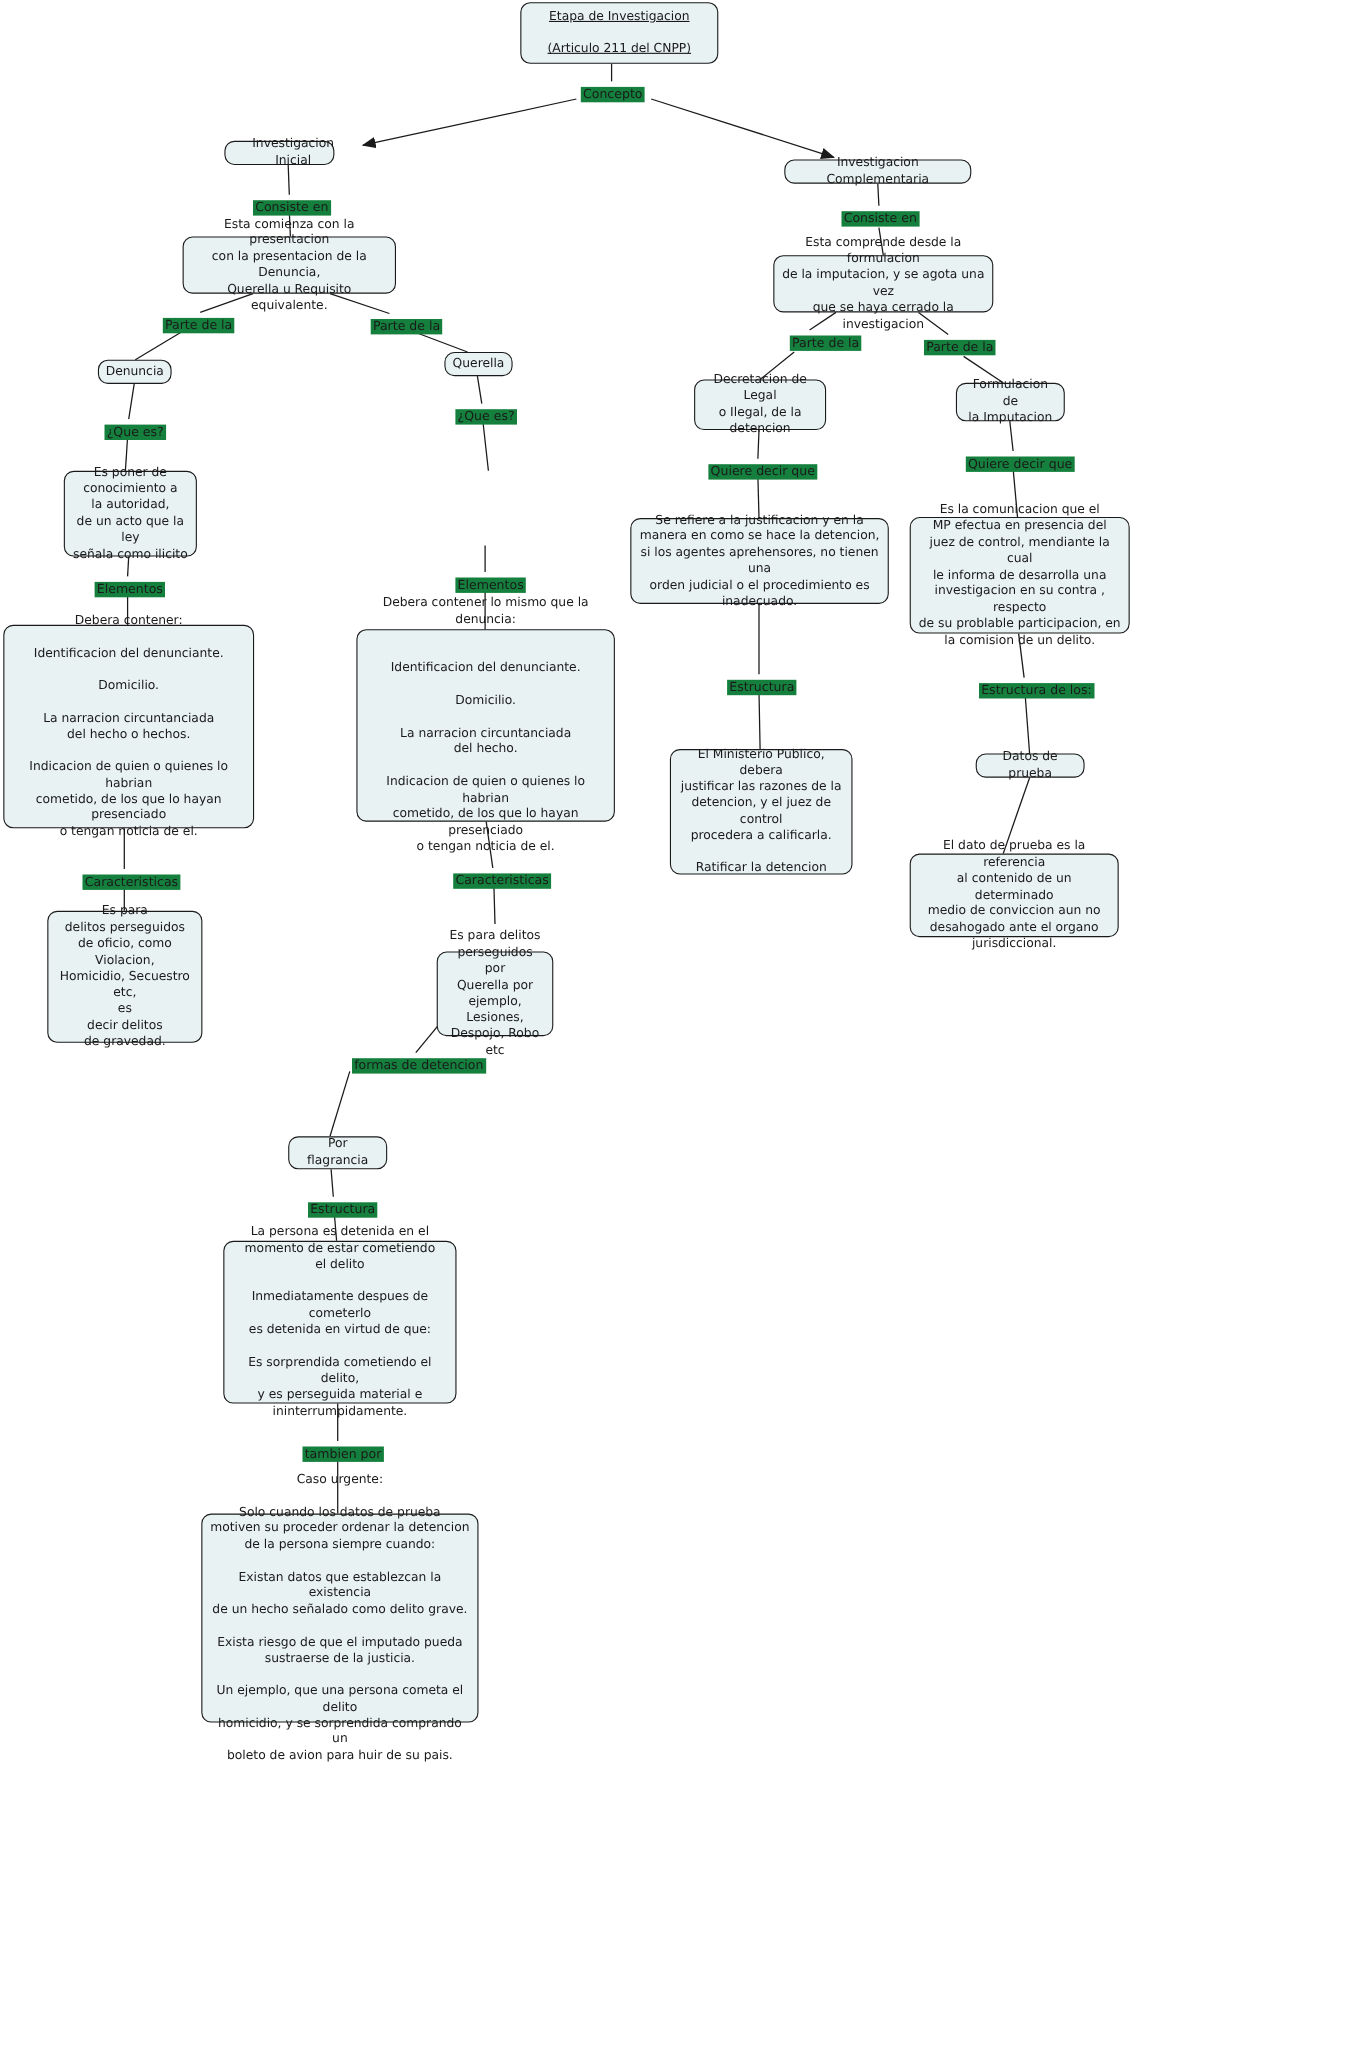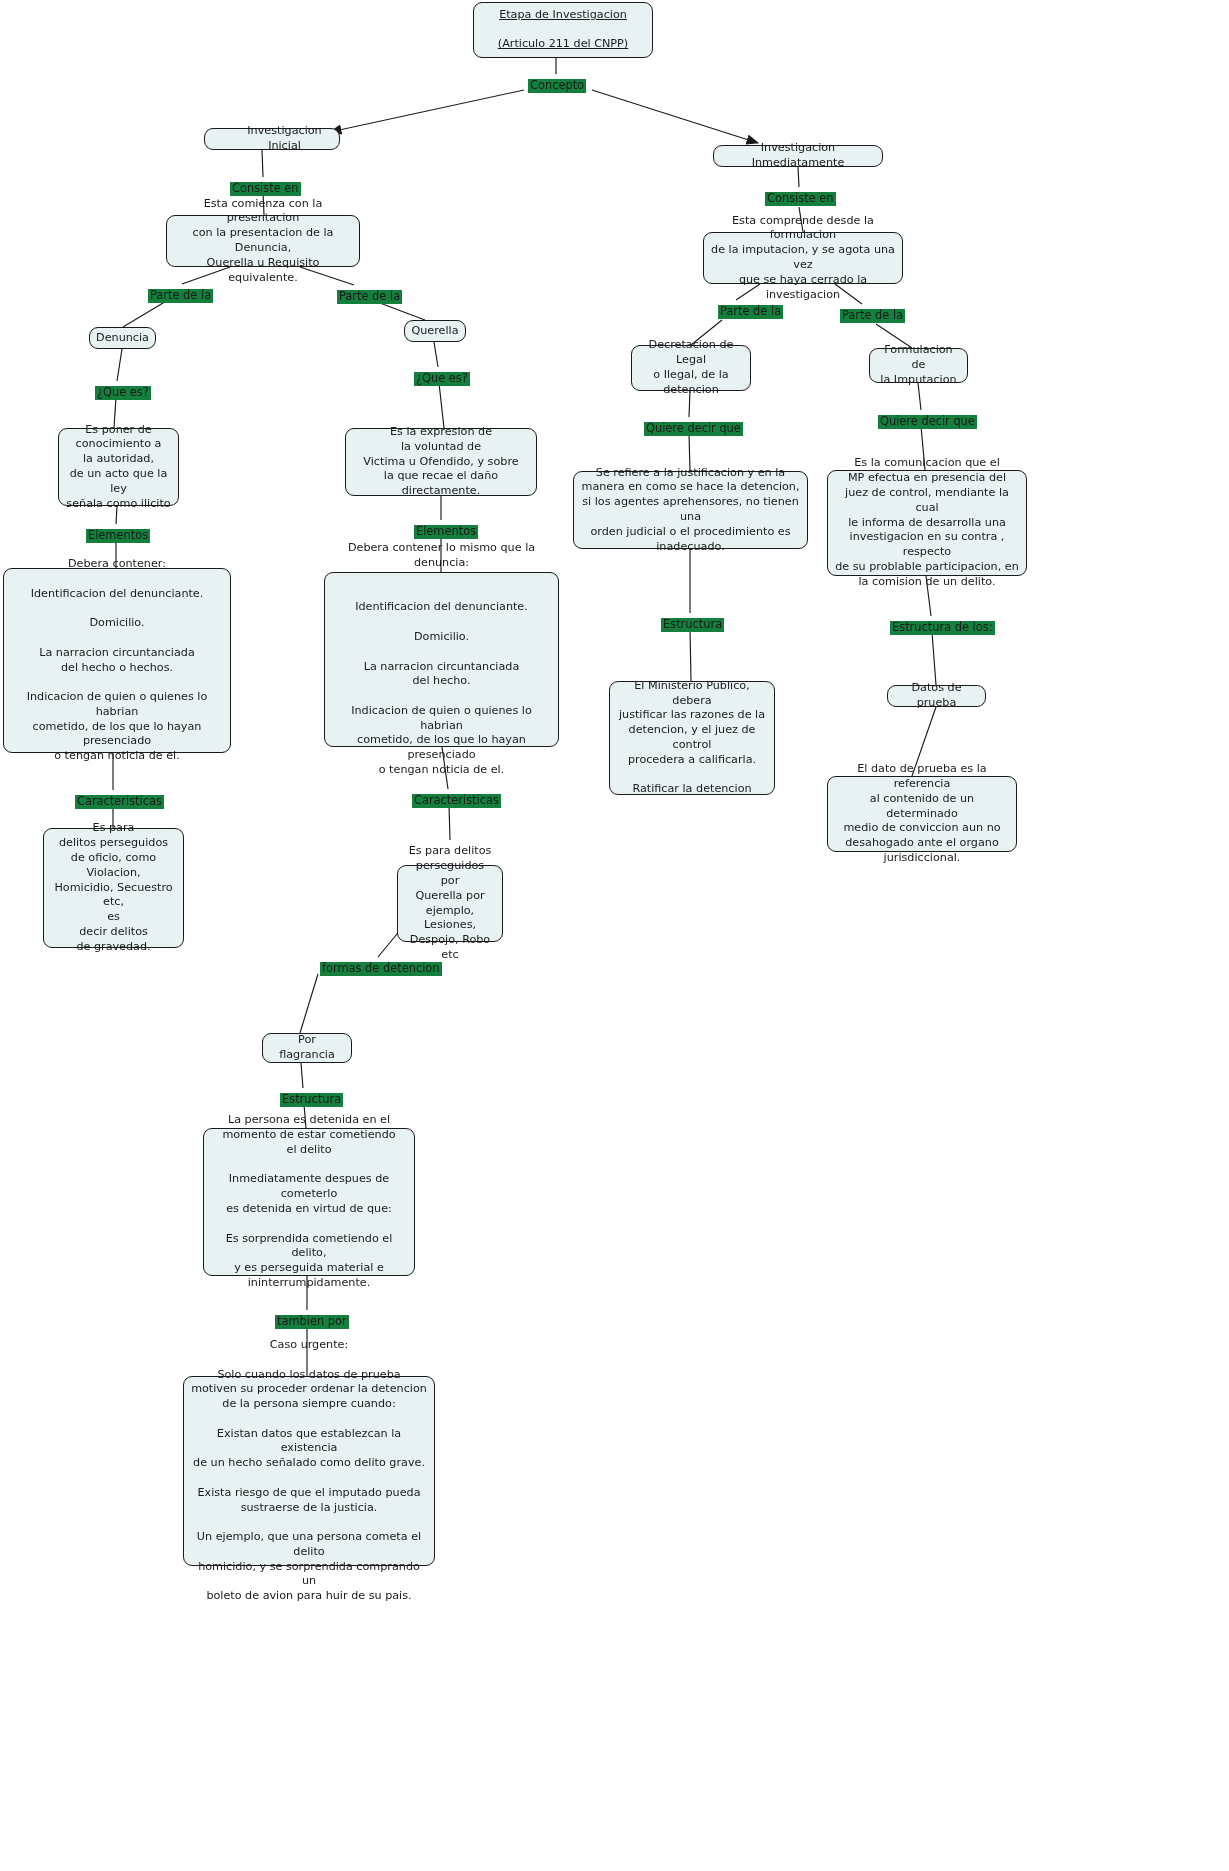--- a/index.html
+++ b/index.html
@@ -126,44 +126,40 @@
       <path d="M304,1104 L306,1128"></path>
 
       <path d="M307,1276 L307,1310"></path>
       <path d="M307,1326 L307,1376"></path>
     </g>
   </svg>
 
   <div class="node" style="left:473px; top:2px; width:180px; height:56px;text-decoration:underline;">Etapa de Investigacion
 
 (Articulo 211 del CNPP)</div>
-  <div class="node" style="left:204px; top:128px; width:136px; height:22px;padding-left:32px;">Investigacion Inicial</div>
-  <div class="node" style="left:713px; top:145px; width:170px; height:22px;">Investigacion Inmediatamente</div>
+  <div class="node" style="left:204px; top:128px; width:100px; height:22px;padding-left:32px;">Investigacion Inicial</div>
+  <div class="node" style="left:713px; top:145px; width:170px; height:22px;">Investigacion Complementaria</div>
   <div class="node" style="left:166px; top:215px; width:194px; height:52px;">Esta comienza con la presentacion
 con la presentacion de la Denuncia,
 Querella u Requisito equivalente.</div>
   <div class="node" style="left:703px; top:232px; width:200px; height:52px;">Esta comprende desde la formulacion
 de la imputacion, y se agota una vez
 que se haya cerrado la investigacion</div>
   <div class="node" style="left:89px; top:327px; width:67px; height:22px;">Denuncia</div>
   <div class="node" style="left:404px; top:320px; width:62px; height:22px;">Querella</div>
   <div class="node" style="left:631px; top:345px; width:120px; height:46px;">Decretacion de Legal
 o Ilegal, de la
 detencion</div>
   <div class="node" style="left:869px; top:348px; width:99px; height:35px;text-align:center;">Formulacion de
 la Imputacion</div>
   <div class="node" style="left:58px; top:428px; width:121px; height:78px;">Es poner de
 conocimiento a
 la autoridad,
 de un acto que la ley
 señala como ilicito</div>
-  <div class="node" style="left:345px; top:428px; width:192px; height:68px;">Es la expresion de
-la voluntad de
-Victima u Ofendido, y sobre
-la que recae el daño directamente.</div>
   <div class="node" style="left:573px; top:471px; width:235px; height:78px;">Se refiere a la justificacion y en la
 manera en como se hace la detencion,
 si los agentes aprehensores, no tienen una
 orden judicial o el procedimiento es
 inadecuado.</div>
   <div class="node" style="left:827px; top:470px; width:200px; height:106px;">Es la comunicacion que el
 MP efectua en presencia del
 juez de control, mendiante la cual
 le informa de desarrolla una
 investigacion en su contra , respecto

